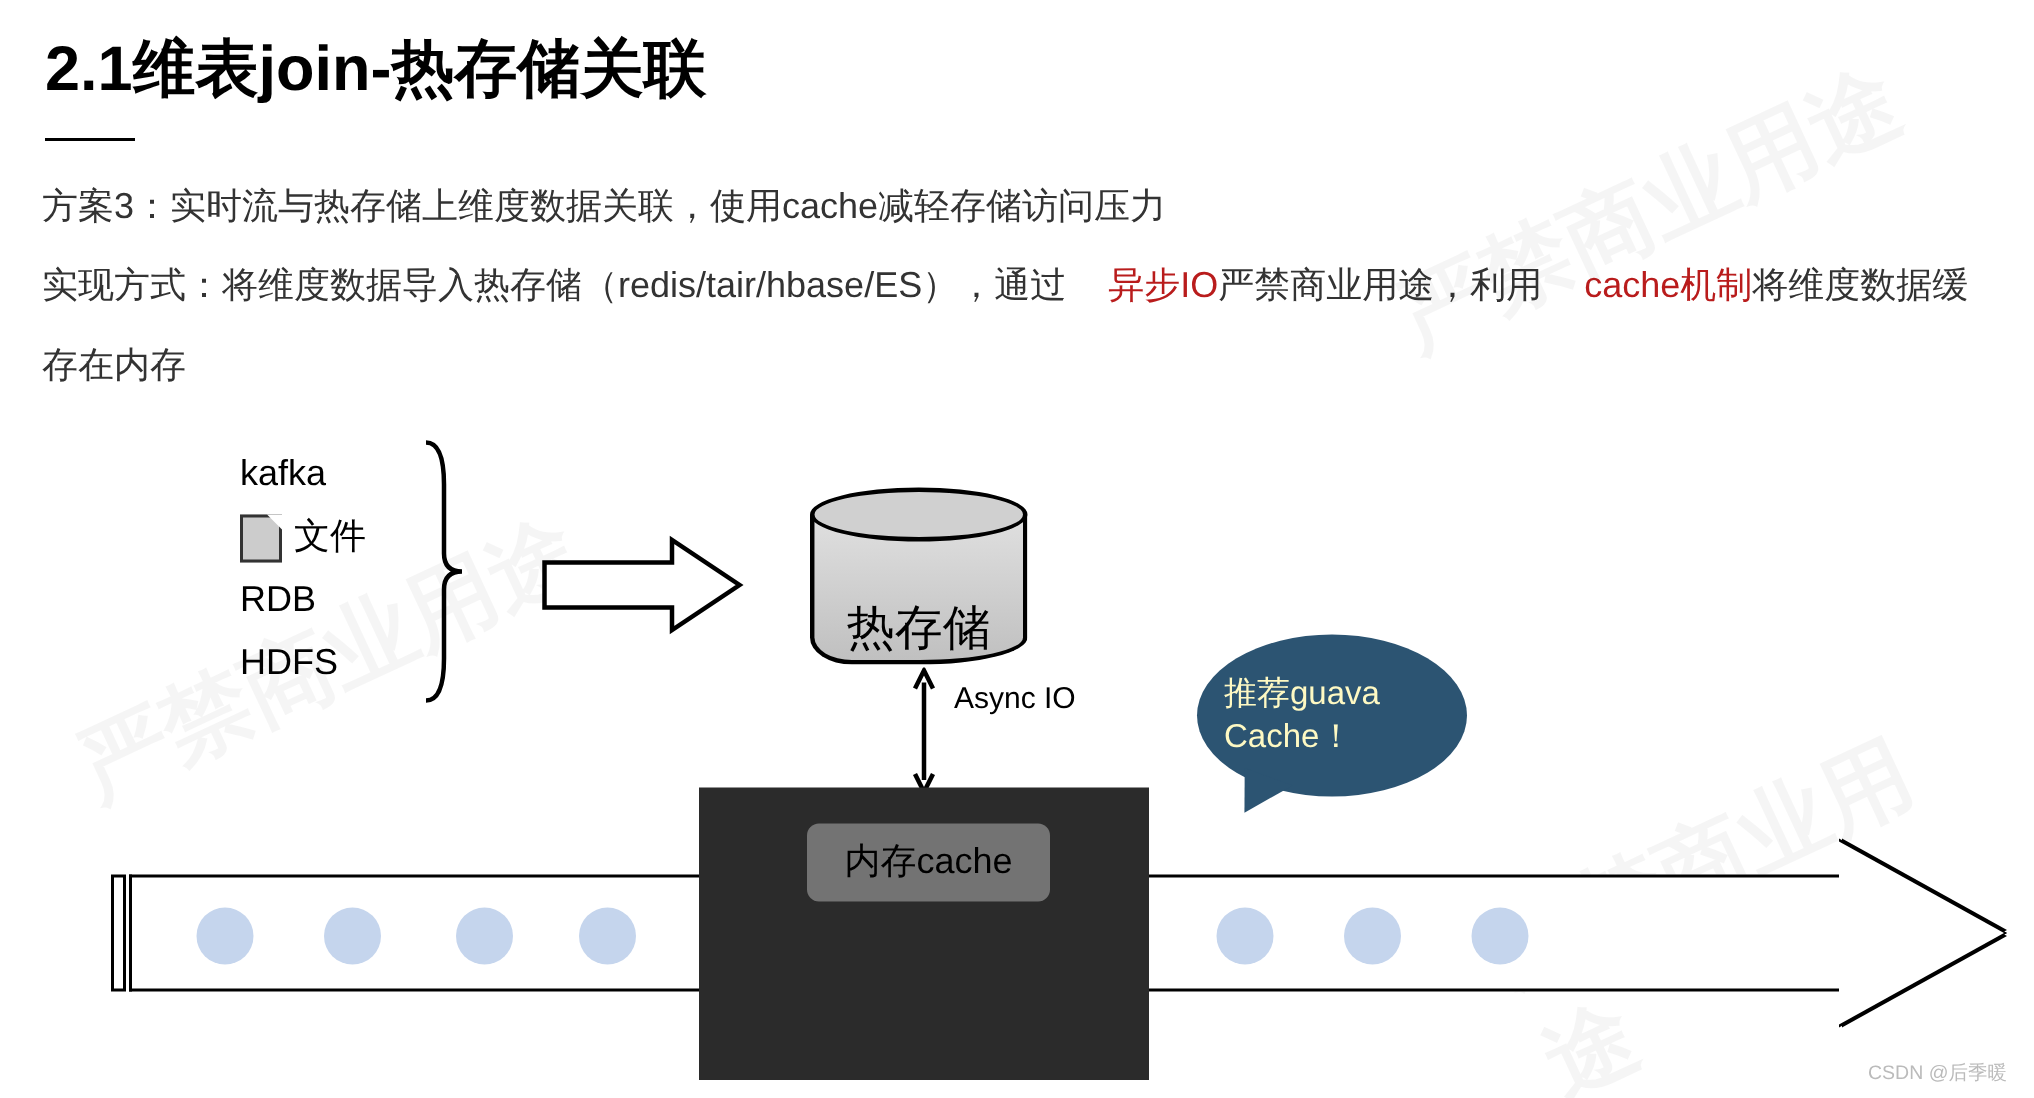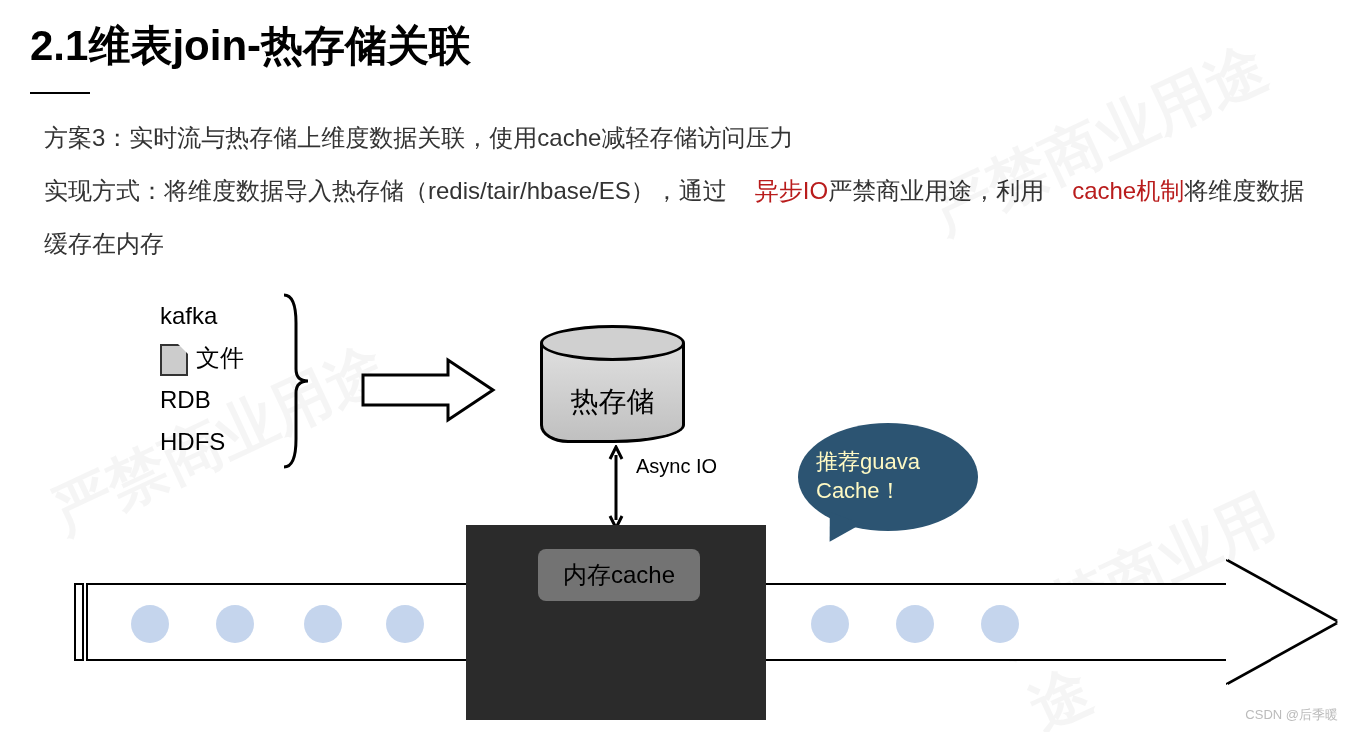--- a/index.html
+++ b/index.html
@@ -1,30 +1,30 @@
 <!DOCTYPE html>
 <html><head>
 <meta charset="utf-8">
 <style>
   * { box-sizing: border-box; margin: 0; padding: 0; }
   body { width: 1356px; height: 732px; background: #fff; font-family: "Microsoft YaHei", Arial, sans-serif; position: relative; overflow: hidden; }
   .title { font-size: 42px; font-weight: bold; color: #000; padding: 18px 0 0 30px; }
   .title-underline { width: 60px; height: 2px; background: #000; margin: 18px 0 0 30px; }
-  .desc { font-size: 24px; color: #333; padding: 18px 30px 0 44px; line-height: 2.2; }
+  .desc { font-size: 24px; color: #333; padding: 18px 30px 0 28px; line-height: 2.2; }
   .desc .blue { color: #b91c1c; margin-left: 28px; }
   .diagram { position: absolute; top: 285px; left: 0; width: 1356px; height: 440px; }
   .sources { position: absolute; left: 160px; top: 10px; font-size: 24px; line-height: 42px; text-align: left; }
   .sources .file-icon { display: inline-block; width: 28px; height: 32px; background: #ccc; border: 2px solid #333; vertical-align: middle; margin-right: 8px; position: relative; }
   .sources .file-icon::after { content:""; position:absolute; top:-2px; right:-2px; width:0; height:0; border-top:10px solid #fff; border-left:10px solid transparent; }
   .brace { position: absolute; left: 282px; top: 8px; height: 176px; width: 28px; }
   .arrow-block { position: absolute; left: 358px; top: 70px; }
   .cylinder { position: absolute; left: 540px; top: 40px; width: 145px; height: 120px; }
   .cyl-body { position: absolute; top: 18px; left: 0; width: 145px; height: 100px; border: 3px solid #000; border-top: none; border-radius: 0 0 72px 28px / 0 0 18px 18px; background: linear-gradient(to bottom, #e0e0e0, #c0c0c0); }
   .cyl-top { position: absolute; top: 0; left: 0; width: 145px; height: 36px; border: 3px solid #000; border-radius: 50%; background: #d0d0d0; }
-  .cyl-label { position: absolute; top: 58px; width: 100%; text-align: center; font-size: 28px; font-weight: 500; }
+  .cyl-label { position: absolute; top: 72px; width: 100%; text-align: center; font-size: 32px; font-weight: 500; }
   .async-arrow { position: absolute; left: 606px; top: 160px; width: 20px; height: 85px; }
   .async-label { position: absolute; left: 636px; top: 170px; font-size: 20px; }
   .processor { position: absolute; left: 466px; top: 240px; width: 300px; height: 195px; background: #2b2b2b; }
   .cache-box { position: absolute; left: 72px; top: 24px; width: 162px; height: 52px; background: #737373; border-radius: 8px; text-align: center; line-height: 52px; font-size: 24px; color: #000; }
   .bubble { position: absolute; left: 798px; top: 138px; width: 190px; height: 130px; }
   .bubble-body { width: 180px; height: 108px; background: #2c5472; border-radius: 50%; display: flex; align-items: center; justify-content: center; padding: 10px 18px; text-align: left; }
   .bubble-text { color: #fef9c3; font-size: 22px; line-height: 1.3; }
   .bubble-tail { position: absolute; left: 26px; bottom: 8px; width: 0; height: 0; border-top: 28px solid #2c5472; border-left: 10px solid transparent; border-right: 24px solid transparent; transform: rotate(20deg); }
   .stream { position: absolute; left: 86px; top: 298px; width: 1250px; height: 78px; }
   .stream-body { position: absolute; left: 0; top: 0; width: 1140px; height: 78px; border: 2px solid #000; border-right: none; background: #fff; }

